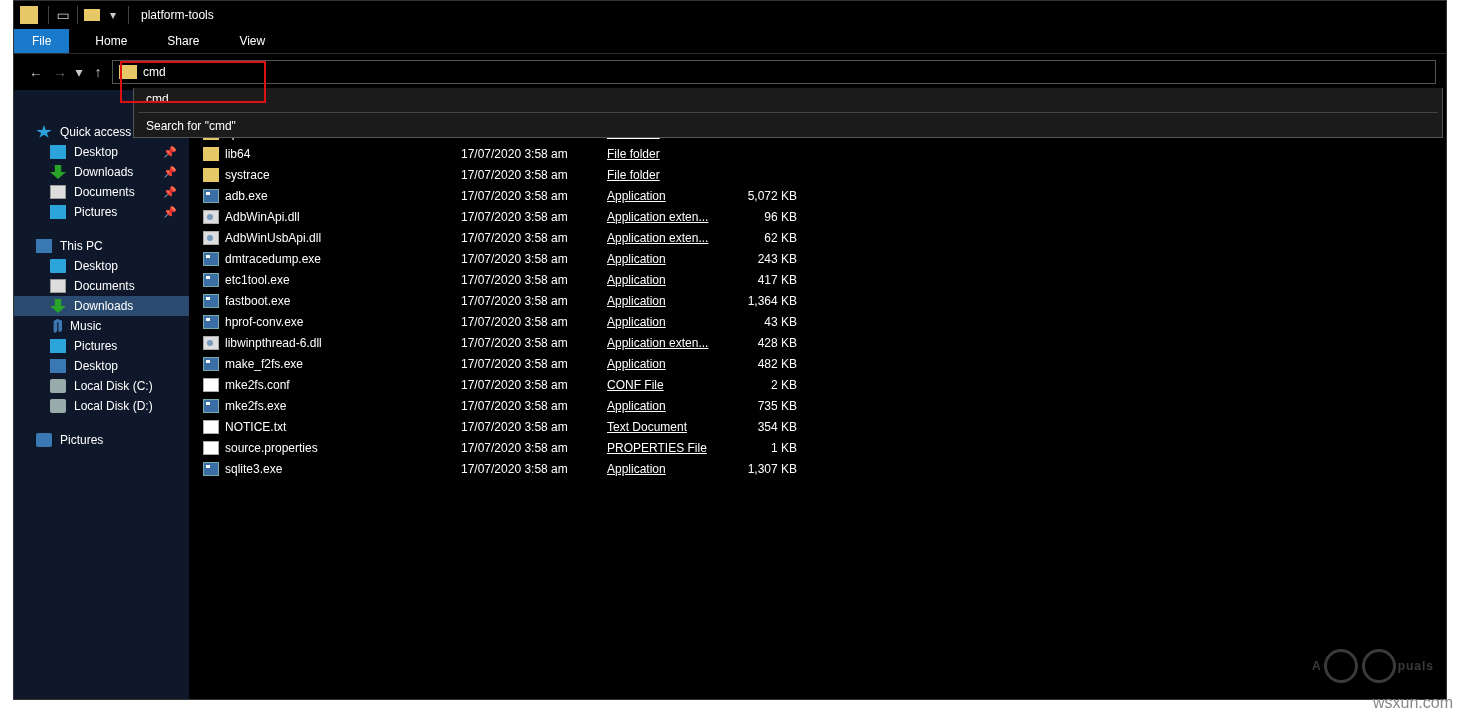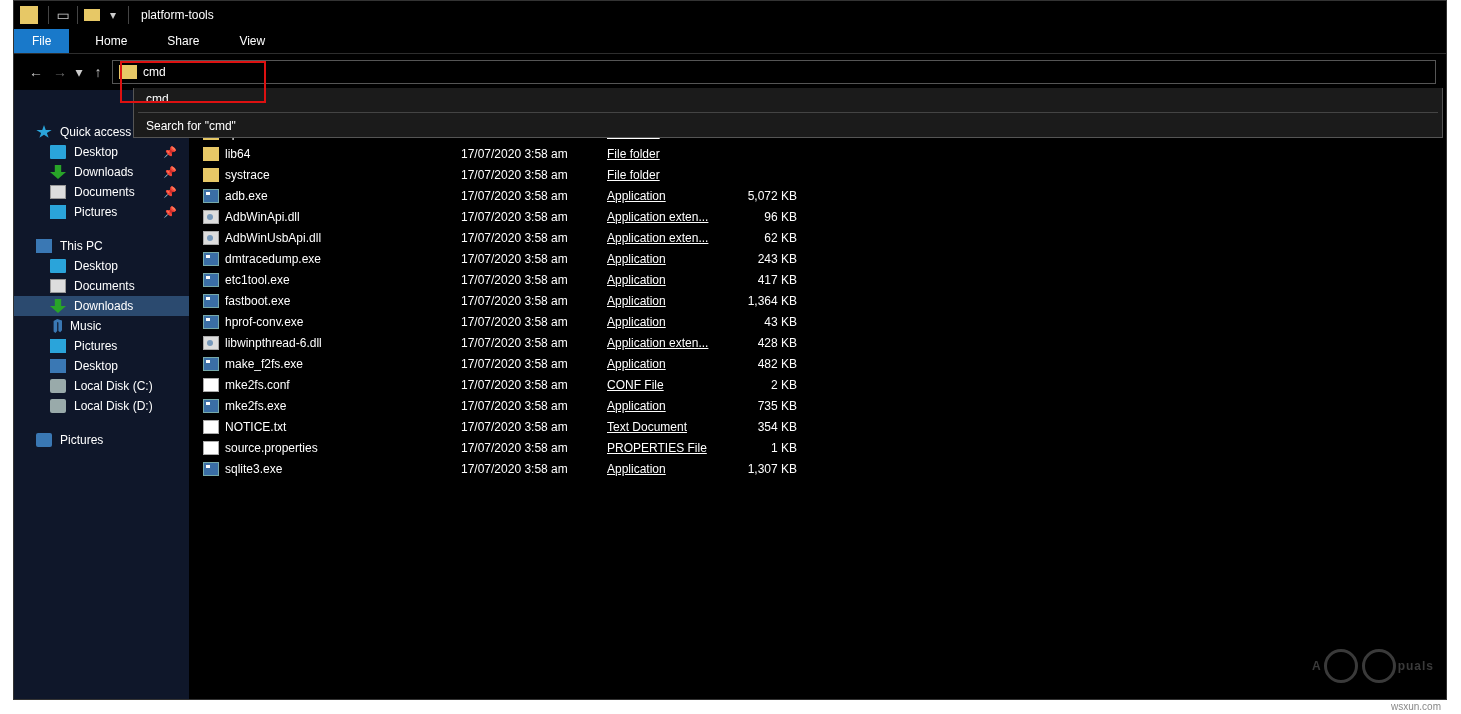--- a/index.html
+++ b/index.html
@@ -68,21 +68,21 @@
   .fic.exe::after { content:""; position:absolute; left:2px; top:2px; width:4px; height:3px; background:#fff; }
   .fic.dll { background: #ddd; border:1px solid #aaa; position:relative; }
   .fic.dll::after { content:""; position:absolute; left:3px; top:3px; width:6px; height:6px; background:#79b; border-radius:50%; }
   .fic.txt { background:#fff; border:1px solid #aaa; }
   .fic.conf { background:#fff; border:1px solid #aaa; }
   .fic.prop { background:#fff; border:1px solid #aaa; }
 
   
   .watermark { position:absolute; right: 12px; bottom: 16px; color:#3a3a3a; font-size: 28px; font-weight:600; letter-spacing:1px; user-select:none; pointer-events:none; display:flex; align-items:center; }
   .watermark .circle { width:34px; height:34px; border:3px solid #3a3a3a; border-radius:50%; margin:0 2px; display:inline-block; }
-  .wsx { position:absolute; right:20px; bottom:2px; color:#888; font-size:10px; }
+  .wsx { position:absolute; right:8px; bottom:2px; color:#888; font-size:16px; }
 </style>
 </head>
 <body>
 
 <div class="window">
 
   <div class="titlebar">
     <span class="qat-icon"></span>
     <span class="qat-sep"></span>
     <span class="nav-btn" style="width:16px;color:#ccc;">▭</span>

